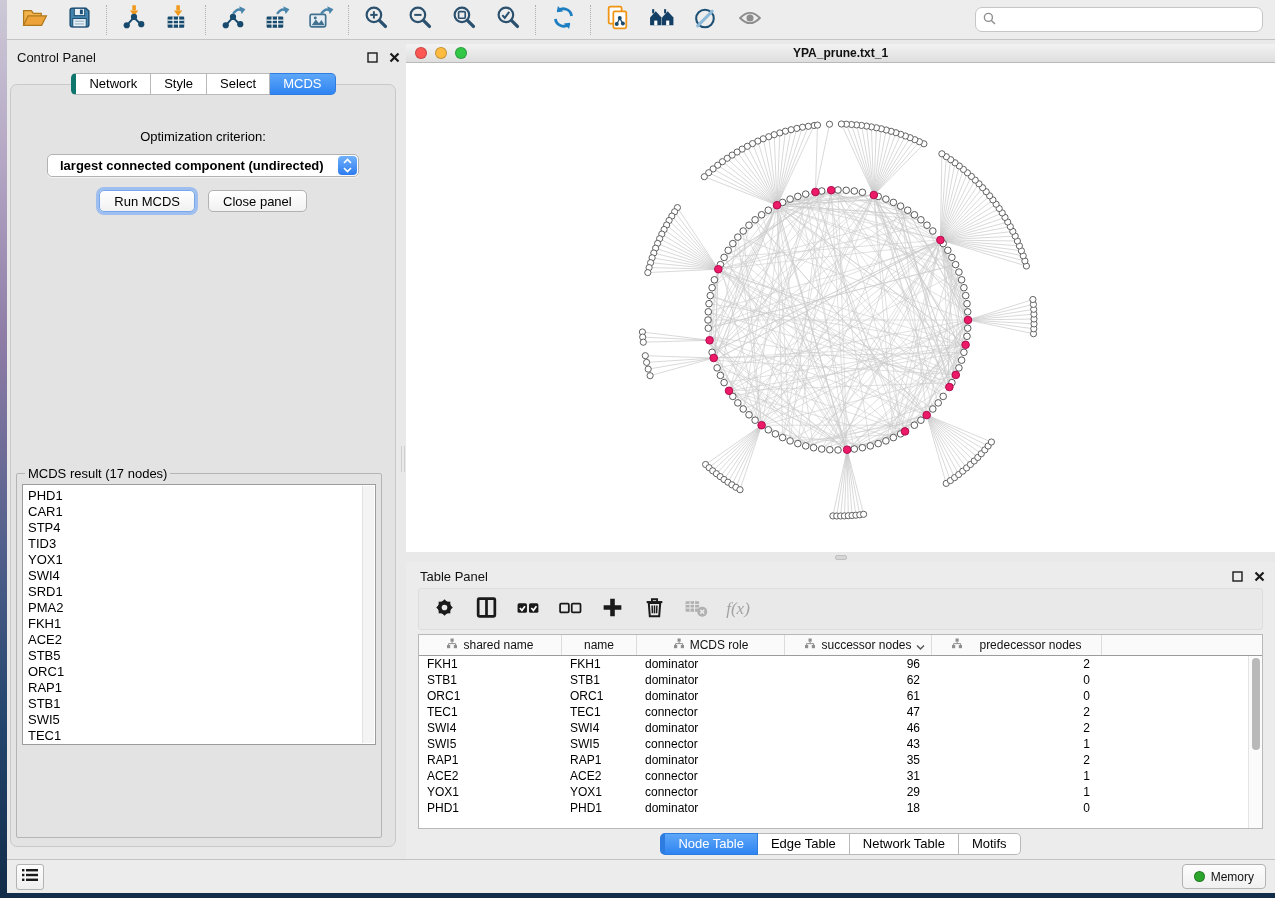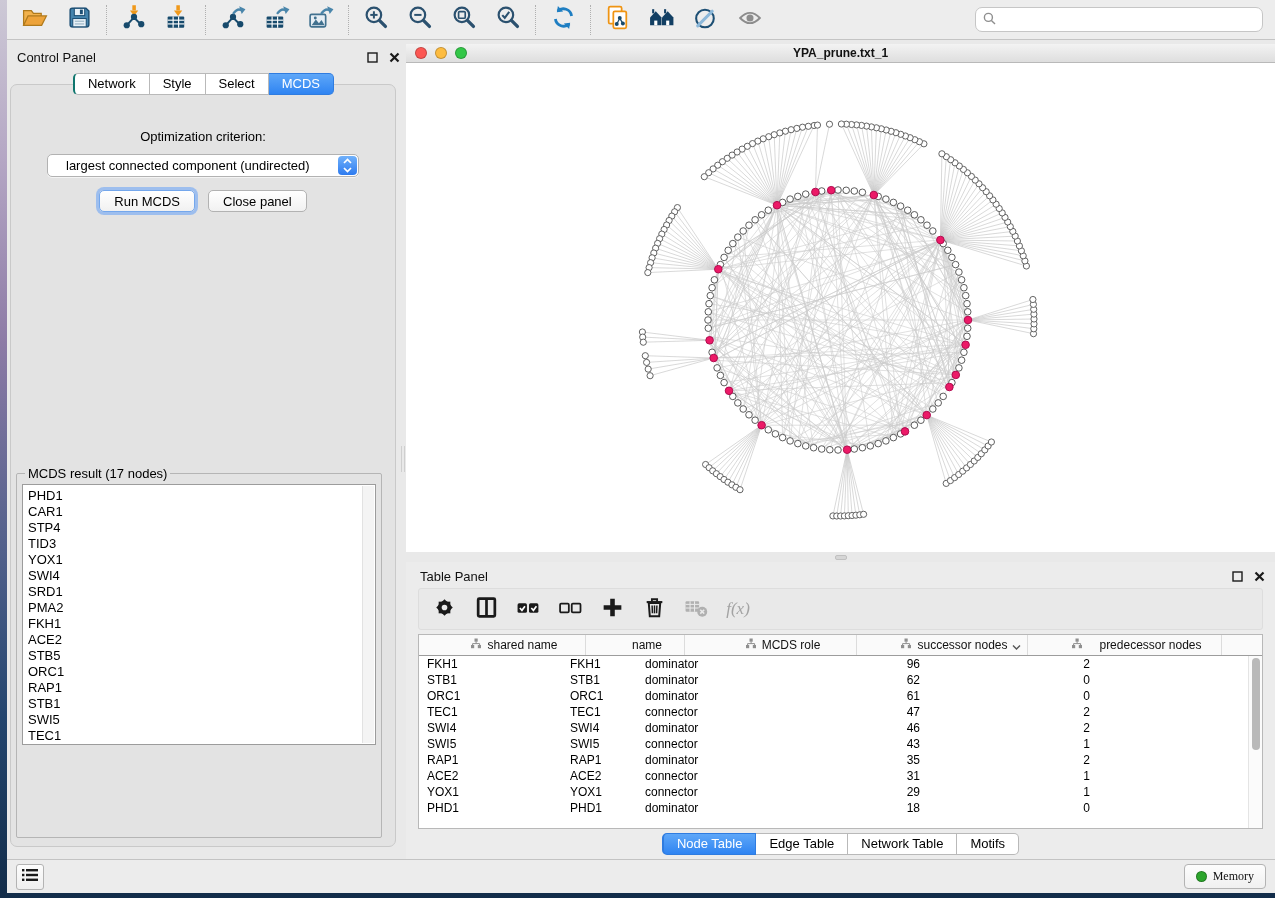--- a/index.html
+++ b/index.html
@@ -28,30 +28,30 @@
   .control-panel { width:393px; flex:0 0 393px; position:relative; background:#e9e9e9; }
   .panel-titlebar { position:absolute; top:7px; left:10px; right:0; height:20px;
     display:flex; align-items:center; }
   .panel-title { font-size:13px; color:#111; }
   .pt-icons { margin-left:auto; display:flex; gap:11px; align-items:center; }
   .pt-icon { display:flex; }
   .cp-tabs { position:absolute; top:33px; left:0; right:0; display:flex; justify-content:center; z-index:2; }
   .seg { display:flex; }
   .seg-btn { font-size:13px; height:22px; line-height:20px; padding:0 13px; background:#fff;
     border:1px solid #b9b9b9; border-left:none; color:#000; }
-  .seg-btn:first-child { border-left:2px solid #0f766e; border-radius:5px 0 0 5px; }
+  .seg-btn:first-child { border-left:5px solid #0f766e; border-radius:5px 0 0 5px; }
   .seg-btn:last-child { border-radius:0 5px 5px 0; }
   .seg-btn.selected { background:linear-gradient(#5ea7f8,#2f84f2); border-color:#2f7ce0; color:#fff; }
   .cp-content { position:absolute; top:44px; left:3px; right:4px; bottom:12px;
     background:#e3e3e3; border:1px solid #c9c9c9; border-radius:7px;
     display:flex; flex-direction:column; padding-top:30px; }
   .opt-label { text-align:center; font-size:13px; margin-top:14px; }
   .combo { margin:10px auto 0; width:312px; height:23px; background:#fff; border:1px solid #b2b2b2;
     border-radius:5px; display:flex; align-items:center; box-shadow:0 1px 0 rgba(255,255,255,.6); }
-  .combo-text { flex:1; font-size:13px; padding-left:18px; white-space:nowrap; }
+  .combo-text { flex:1; font-size:13px; padding-left:12px; white-space:nowrap;font-weight:bold; }
   .combo-stepper { width:19px; align-self:stretch; margin:1px; border-radius:4px;
     background:linear-gradient(#70b1fb,#2e7bef); display:flex; flex-direction:column;
     align-items:center; justify-content:center; gap:1px; }
   .btn-row { display:flex; justify-content:center; gap:13px; margin-top:13px; }
   .push-btn { font-size:13px; height:22px; padding:0 14px; background:linear-gradient(#ffffff,#f1f1f1);
     border:1px solid #b2b2b2; border-radius:5px; display:flex; align-items:center; }
   .push-btn.focused { box-shadow:0 0 0 3px rgba(110,165,245,.6); border-color:#74a7ec; }
   .spacer { flex:1; }
   fieldset.mcds { margin:0 13px 8px 5px; height:372px; border:1px solid #b5b5b5; border-radius:2px;
     padding:3px 5px 6px; }
@@ -84,36 +84,36 @@
   .table-panel { flex:1; display:flex; flex-direction:column; background:#ececec; min-height:0; }
   .tp-titlebar { height:24px; flex:0 0 24px; display:flex; align-items:center; padding:4px 10px 0 14px; }
   .tp-toolbar { height:42px; flex:0 0 42px; margin:2px 12px 0; background:#e9e9e9;
     border:1px solid #dddddd; border-radius:3px; display:flex; align-items:center; gap:16px; padding:0 12px; }
   .tp-tb-btn { width:26px; height:26px; display:flex; align-items:center; justify-content:center; }
   .fx-label { font-size:17px; font-family:"Liberation Serif", serif; font-style:italic; color:#a3a3a3; }
   .tbl { margin:4px 12px 0; flex:1; background:#fff; border:1px solid #b8b8b8; position:relative;
     display:flex; flex-direction:column; overflow:hidden; }
   .tbl-header { display:flex; height:21px; flex:0 0 21px; background:#fafafa; border-bottom:1px solid #9c9c9c; }
   .th { display:flex; align-items:center; justify-content:center; gap:5px; font-size:12px;
-    border-right:1px solid #dcdcdc; position:relative; color:#111;margin-left:24px; }
+    border-right:1px solid #dcdcdc; position:relative; color:#111; }
   .th.filler { border-right:none; flex:1; }
   .sort-ind { position:absolute; right:6px; top:5px; }
   .tbl-body { flex:1; position:relative; }
   .tr { display:flex; height:16px; align-items:center; font-size:12px; color:#000; }
   .td { overflow:hidden; white-space:nowrap; }
   .td.l { padding-left:8px; text-align:left; }
   .td.r { padding-right:12px; text-align:right; }
   .v-scroll { position:absolute; top:21px; right:0; bottom:0; width:14px;
     background:#fbfbfb; border-left:1px solid #e4e4e4; }
   .v-thumb { position:absolute; top:2px; left:3px; width:8px; height:92px; background:#b9b9b9; border-radius:4px; }
   .tp-tabs { height:30px; flex:0 0 30px; display:flex; align-items:center; justify-content:center; }
 
   
   .status-bar { height:34px; flex:0 0 34px; background:#ececec; border-top:1px solid #c3c3c3;
-    display:flex; align-items:center; padding:0 9px;font-family:Liberation Serif, serif; }
+    display:flex; align-items:center; padding:0 9px; }
   .list-btn { width:28px; height:26px; border:1px solid #b3b3b3; border-radius:3px;
     background:linear-gradient(#fdfdfd,#efefef); display:flex; align-items:center; justify-content:center; }
   .memory-btn { margin-left:auto; height:25px; border:1px solid #b3b3b3; border-radius:4px;
     background:linear-gradient(#fdfdfd,#f0f0f0); display:flex; align-items:center; gap:6px;
     padding:0 11px; font-size:12px; color:#111; }
   .mem-dot { width:11px; height:11px; border-radius:50%; border:1px solid rgba(0,0,0,.25); }
 </style>
 </head>
 <body>
 

